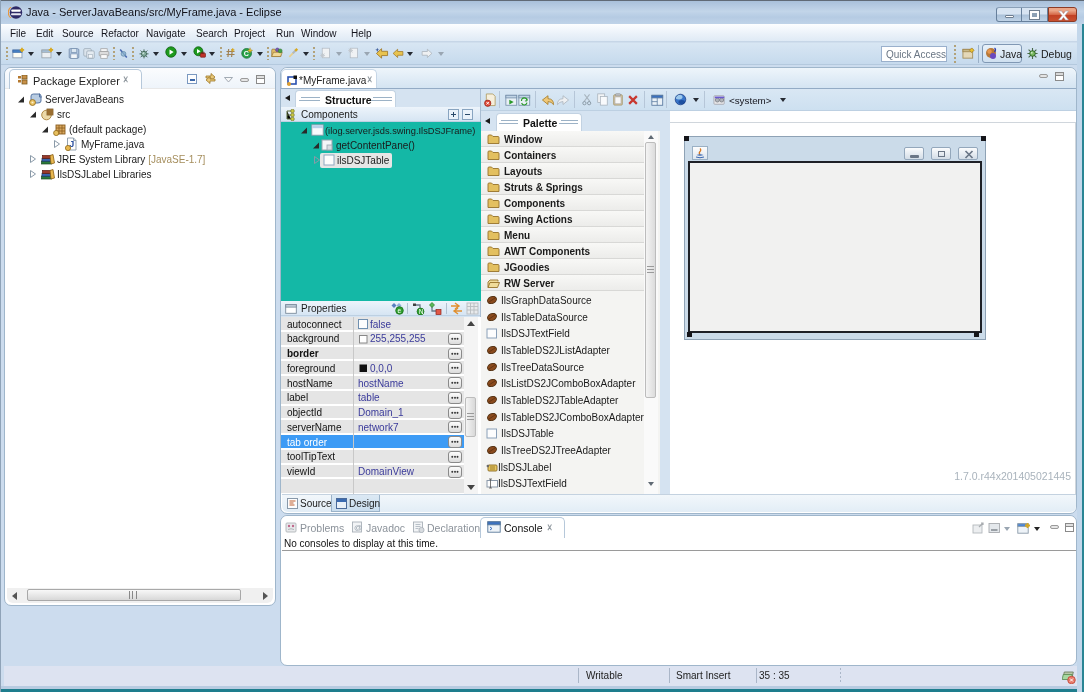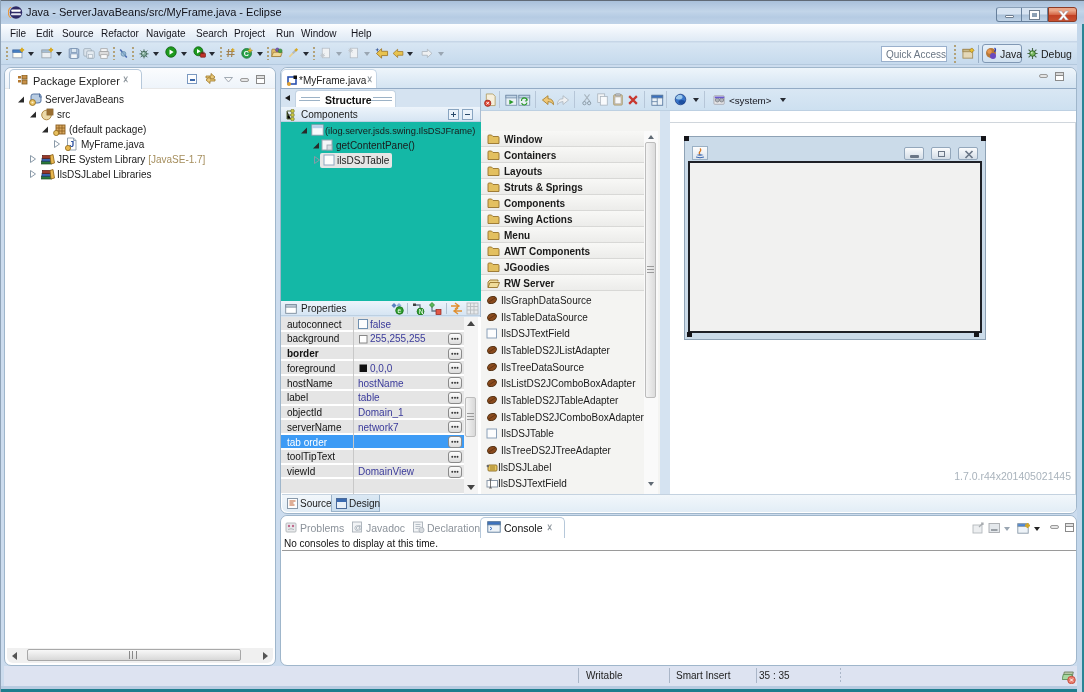--- a/index.html
+++ b/index.html
@@ -39,21 +39,21 @@
 
 .panel { background:#fff; border:1px solid #9fb6cb; border-radius:7px; }
 .tabstrip { position:absolute; left:0; top:0; right:0; height:21px;
   background:linear-gradient(#eef5fb, #d4e4f2); border-radius:7px 7px 0 0; border-bottom:1px solid #e8e8e8; }
 .vtab { position:absolute; top:1px; height:20px; background:#fff;
   border:1px solid #b6c8da; border-bottom:none; border-radius:5px 5px 0 0; }
 .vtab .lbl { position:absolute; top:5px; font-size:11px; color:#222; white-space:nowrap; }
 .closex { position:absolute; top:5px; width:9px; height:9px; color:#90989f; font-size:10px; line-height:9px; font-weight:bold; }
 
 
-#pkg { left:4px; top:67px; width:272px; height:599px; }
+#pkg { left:4px; top:67px; width:272px; height:539px; }
 .trow { position:absolute; left:0; height:15px; white-space:nowrap; font-size:10px; }
 .tan { color:#a58e5d; }
 
 
 .hsb { position:absolute; background:#f2f2f2; }
 .sbthumbh { position:absolute; background:linear-gradient(#f8f8f8,#d8d8d8); border:1px solid #a8a8a8; border-radius:2px; }
 .arr { position:absolute; width:0; height:0; }
 
 
 #editor { left:280px; top:67px; width:797px; height:447px; }
@@ -642,20 +642,30 @@
     <rect x="1" y="2" width="12" height="10" rx="1" fill="#e8e8ea" stroke="#9a9aa0" stroke-width="0.8"></rect>
     <circle cx="5" cy="7" r="2.4" fill="#b0b4ba" stroke="#70747a" stroke-width="0.8"></circle>
     <circle cx="10" cy="7" r="2.4" fill="#b0b4ba" stroke="#70747a" stroke-width="0.8"></circle>
     <rect x="2" y="3" width="11" height="2" fill="#6a5acf"></rect>
   </svg>
   <div style="position:absolute;left:248px;top:6px;font-size:9.8px;color:#15151d">&lt;system&gt;</div>
   <div class="darr" style="left:299px;top:9px"></div>
 </div>
 
 <div class="abs" id="palette">
+  <div style="position:absolute;left:0;top:0;width:179px;height:20px;background:#d5e3f1">
+    <div class="arr" style="left:4px;top:7px;border-top:3.5px solid transparent;border-bottom:3.5px solid transparent;border-right:5px solid #1a1a1a"></div>
+    <div class="hdrtab" style="left:15px;top:2px;width:86px">
+      <div class="dline" style="left:4px;top:6px;width:17px"></div>
+        <div class="dline" style="left:2px;top:9px;width:19px"></div>
+      <div class="hdrtxt" style="left:26px">Palette</div>
+      <div class="dline" style="left:64px;top:6px;width:17px"></div>
+        <div class="dline" style="left:62px;top:9px;width:19px"></div>
+    </div>
+  </div>
   <div id="palbody" style="position:absolute;left:0;top:20px;width:179px;height:363px">
     <div class="pcat" style="top:0px">
         <svg class="pfold" width="13" height="11" viewBox="0 0 13 11">
           <path d="M1 9.5 L1 2 Q1 1 2 1 L4.5 1 L6 2.5 L11 2.5 Q12 2.5 12 3.5 L12 9.5 Z" fill="#e3c060" stroke="#96732a" stroke-width="0.9"></path>
         </svg>
         <span>Window</span>
       </div>
     <div class="pcat" style="top:16px">
         <svg class="pfold" width="13" height="11" viewBox="0 0 13 11">
           <path d="M1 9.5 L1 2 Q1 1 2 1 L4.5 1 L6 2.5 L11 2.5 Q12 2.5 12 3.5 L12 9.5 Z" fill="#e3c060" stroke="#96732a" stroke-width="0.9"></path>

